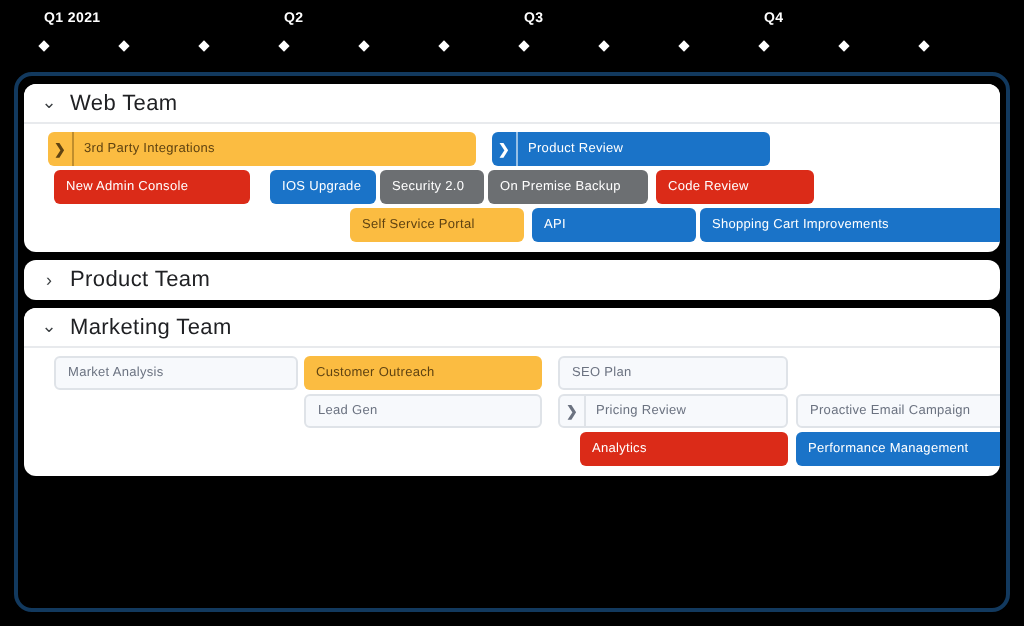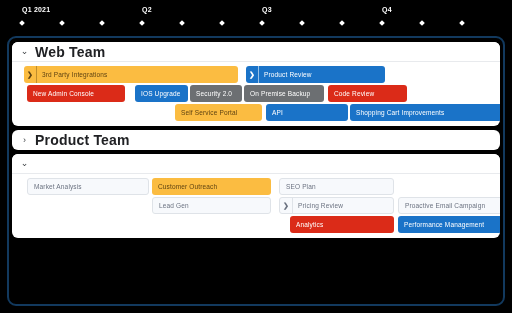--- a/index.html
+++ b/index.html
@@ -51,21 +51,21 @@
     border-bottom: 1px solid #e8eaed;
   }
   .group.collapsed .group-header { border-bottom: none; }
   .chev {
     width: 9px; height: 9px; flex: none;
     color: #3c4043;
     display: flex; align-items: center; justify-content: center;
     font-size: 9px; line-height: 1;
   }
   .group-title {
-    font-size: 14px; color: #202124; font-weight: 700;
+    font-size: 11px; color: #202124; font-weight: 400;
     letter-spacing: .2px;
   }
 
   .lanes { position: relative; padding: 4px 0 5px 0; }
   .lane { position: relative; height: 17px; margin-bottom: 2px; }
   .lane:last-child { margin-bottom: 0; }
 
   
   .bar {
     position: absolute; top: 0; height: 17px;
@@ -166,20 +166,21 @@
       </div>
       <div class="group collapsed">
         <div class="group-header">
           <span class="chev">›</span>
           <span class="group-title">Product Team</span>
         </div>
       </div>
       <div class="group">
         <div class="group-header">
           <span class="chev">⌄</span>
+          <span class="group-title">Marketing Team</span>
         </div>
         <div class="lanes">
           <div class="lane">
             <div class="bar c-white" style="left: 15px; width: 122px;">
               <span class="bar-label">Market Analysis</span>
             </div>
             <div class="bar c-yellow" style="left: 140px; width: 119px;">
               <span class="bar-label">Customer Outreach</span>
             </div>
             <div class="bar c-white" style="left: 267px; width: 115px;">

